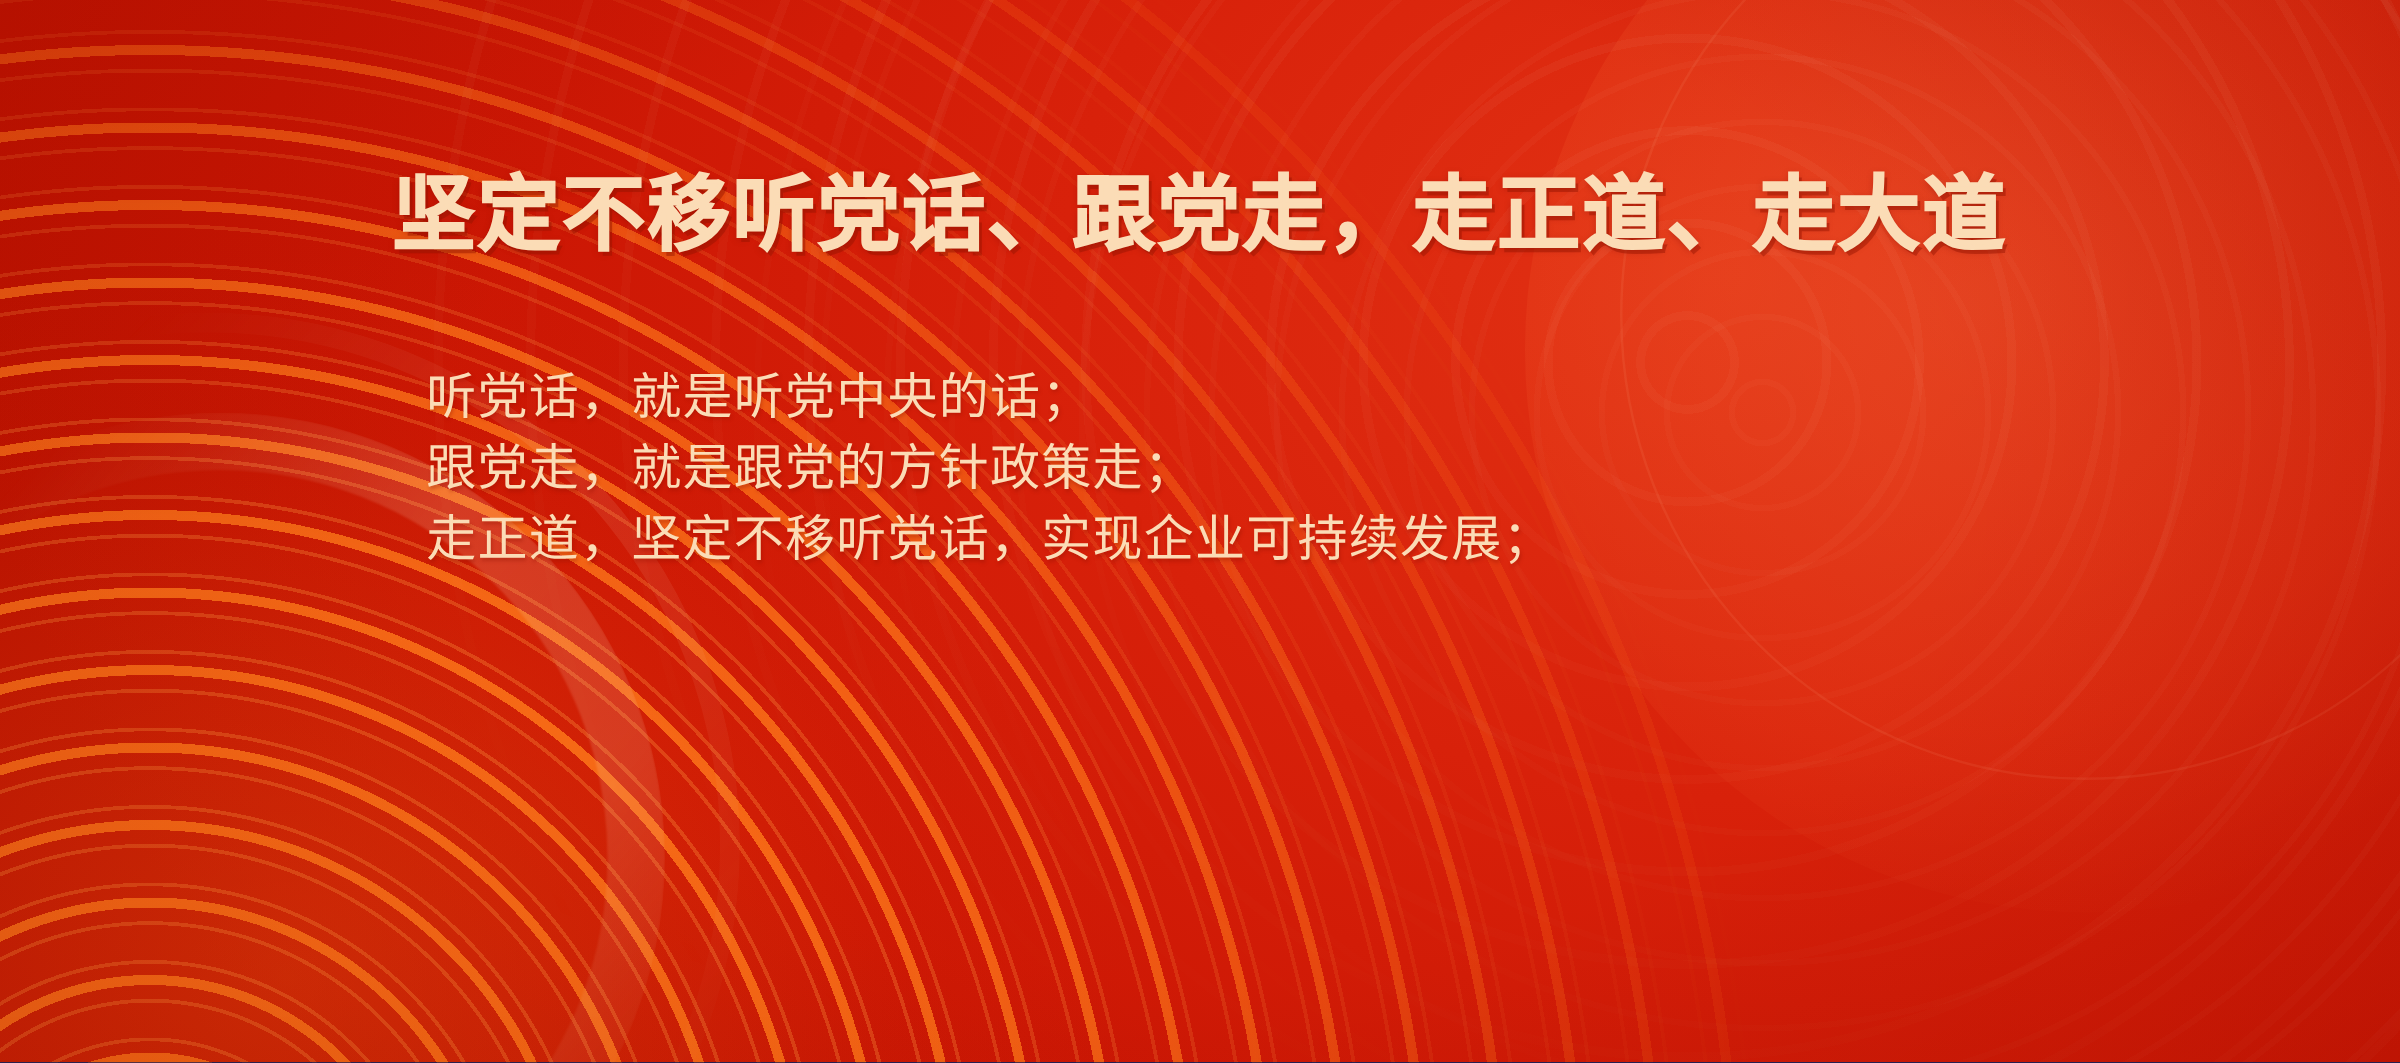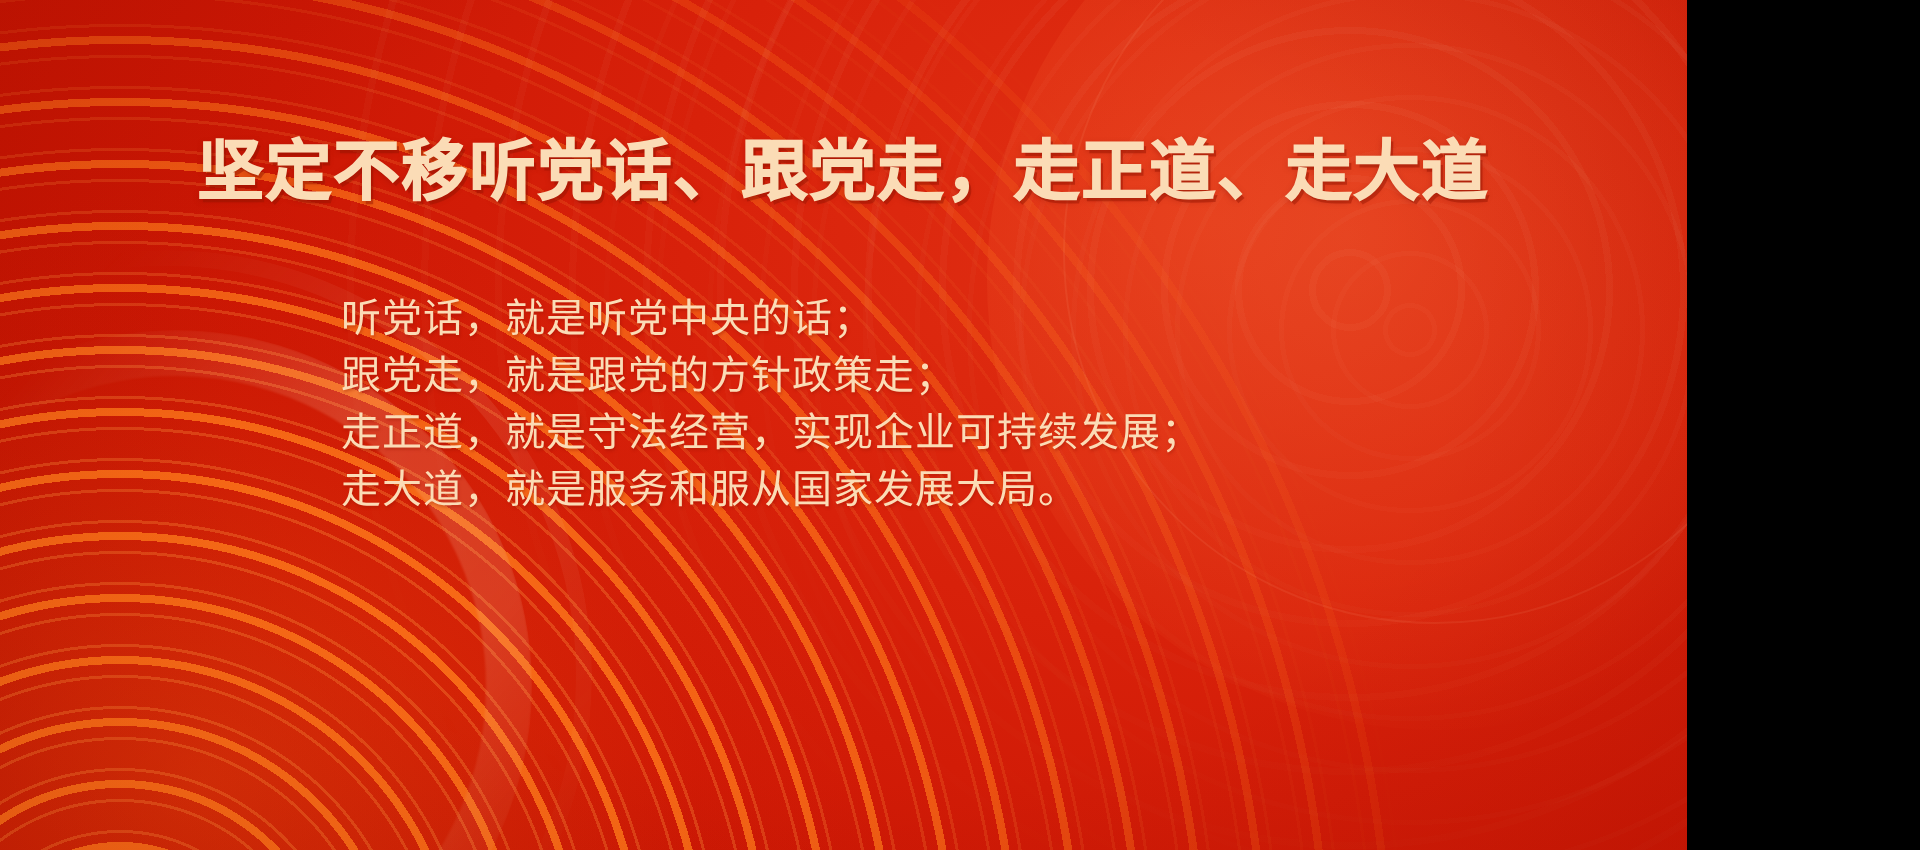--- a/index.html
+++ b/index.html
@@ -3,21 +3,21 @@
 <meta charset="utf-8">
 <title>Banner</title>
 <style>
   html, body {
     margin: 0;
     padding: 0;
     background: #000;
   }
   #stage {
     position: relative;
-    width: 1687px;
+    width: 1920px;
     height: 850px;
     overflow: hidden;
     font-family: "Liberation Sans", "DejaVu Sans", sans-serif;
     background: #1d4ed8;
   }
 
   
   .bg-base {
     position: absolute;
     inset: 0;
@@ -213,18 +213,17 @@
   <div class="crescent-2"></div>
   <div class="vignette"></div>
 
   <div class="content">
 
     <div class="headline">坚定不移听党话、跟党走，走正道、走大道</div>
 
     <div class="body-block">
       <div class="body-line">听党话，就是听党中央的话；</div>
       <div class="body-line">跟党走，就是跟党的方针政策走；</div>
-      <div class="body-line">走正道，就是守法经营，实现企业可持续发展；</div>
-      <div class="body-line">走大道，就是服务和服从国家发展大局。</div>
+      <div class="body-line">走正道，坚定不移听党话，实现企业可持续发展；</div>
     </div>
 
   </div>
 </div>
 
 </body></html>

